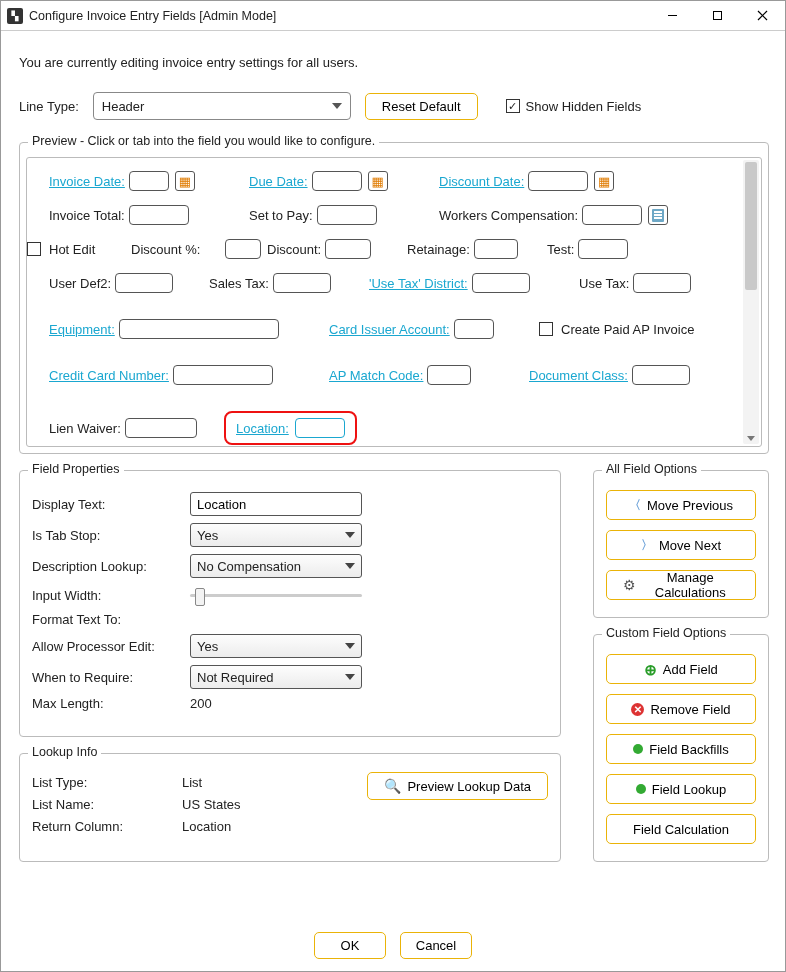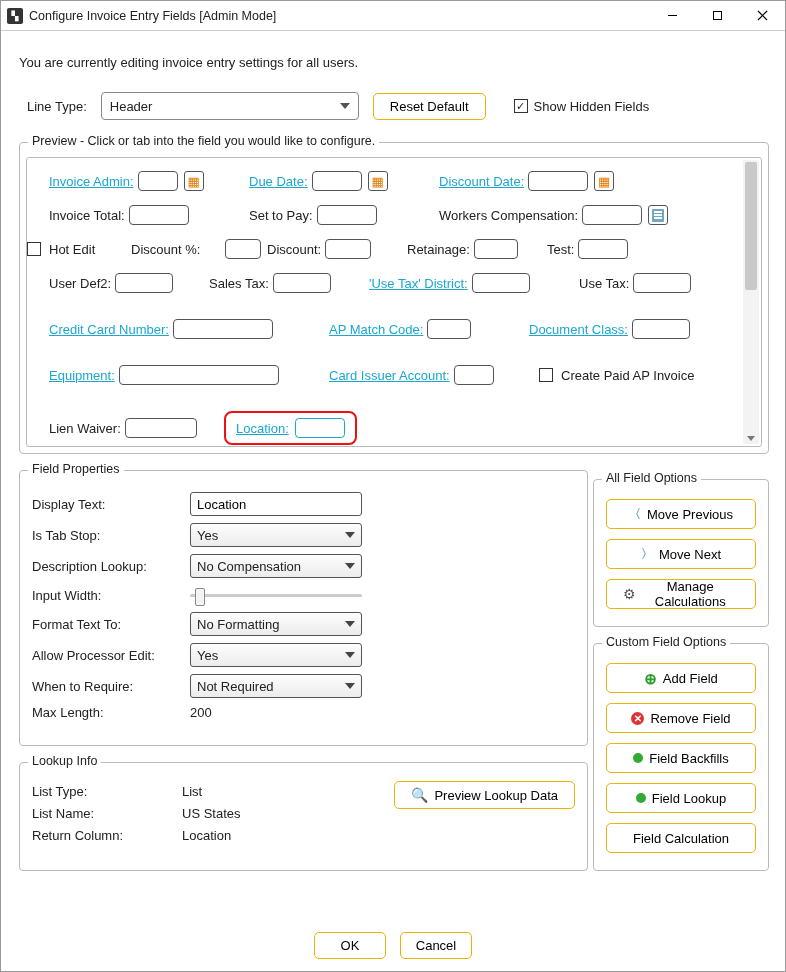--- a/index.html
+++ b/index.html
@@ -39,21 +39,21 @@
     display: inline-flex; align-items: center; justify-content: center;
     font-size: 12px;
   }
   .winbtn svg { width: 11px; height: 11px; }
 
   .content { padding: 14px 16px 0 18px; }
 
   .info-line { margin: 10px 0 22px 0; font-size: 13px; }
 
   .toprow { display: flex; align-items: center; gap: 14px; margin-bottom: 22px; }
-  .toprow label.lbl { font-size: 13px; margin-left: 8px; }
+  .toprow label.lbl { font-size: 13px; }
   .select-lt {
     width: 258px; height: 28px;
     border: 1px solid #888; border-radius: 4px;
     padding: 0 8px;
     display: flex; align-items: center; justify-content: space-between;
     background: #fff;
   }
   .select-lt .caret {
     width: 0; height: 0;
     border-left: 5px solid transparent;
@@ -135,21 +135,21 @@
   .doc-icon .dg::before { content:""; position:absolute; left:2px; right:2px; top:2px; height:2px; background:#fff; box-shadow: 0 3px 0 #fff, 0 6px 0 #fff; }
 
   .highlight-box {
     border: 2.5px solid #e11;
     border-radius: 8px;
     padding: 5px 10px 5px 10px;
     display: inline-flex; align-items: center; gap: 6px;
   }
 
   
-  .lower { display: flex; gap: 5px; align-items: flex-end; }
+  .lower { display: flex; gap: 32px; align-items: center; }
   .leftcol { flex: 1; }
   .rightcol { width: 176px; }
 
   .fprop-row { display: flex; align-items: center; margin: 7px 0; }
   .fprop-row .flabel { width: 158px; font-size: 13px; }
   .txt-input {
     width: 172px; height: 24px; border: 1px solid #555; border-radius: 3px;
     padding: 0 6px; font-size: 13px; background:#fff;
   }
   .dd {
@@ -231,21 +231,21 @@
     <div class="preview-scroll">
       <div class="vsb">
         <div class="thumb"></div>
         <div class="down"></div>
       </div>
 
       <div class="preview-inner">
 
         <div class="prow" style="gap:0;">
           <span class="pf" style="width:200px;">
-            <span class="plabel plink">Invoice Admin:</span>
+            <span class="plabel plink">Invoice Date:</span>
             <span class="pinput" style="width:40px;"></span>
             <span class="cal-icon">
                 <span class="calglyph">▦</span>
               </span>
           </span>
           <span class="pf" style="width:190px;">
             <span class="plabel plink">Due Date:</span>
             <span class="pinput" style="width:50px;"></span>
             <span class="cal-icon">
                 <span class="calglyph">▦</span>
@@ -315,45 +315,45 @@
             <span class="pinput" style="width:58px;"></span>
           </span>
           <span class="pf">
             <span class="plabel">Use Tax:</span>
             <span class="pinput" style="width:58px;"></span>
           </span>
         </div>
 
         <div class="prow" style="gap:0; margin-top:26px;">
           <span class="pf" style="width:280px;">
+            <span class="plabel plink">Equipment:</span>
+            <span class="pinput" style="width:160px;"></span>
+          </span>
+          <span class="pf" style="width:210px;">
+            <span class="plabel plink">Card Issuer Account:</span>
+            <span class="pinput" style="width:40px;"></span>
+          </span>
+          <span class="pf">
+            <span class="chkbox"></span>
+            <span class="plabel" style="margin-left:4px;">Create Paid AP Invoice</span>
+          </span>
+        </div>
+
+        <div class="prow" style="gap:0; margin-top:26px;">
+          <span class="pf" style="width:280px;">
             <span class="plabel plink">Credit Card Number:</span>
             <span class="pinput" style="width:100px;"></span>
           </span>
           <span class="pf" style="width:200px;">
             <span class="plabel plink">AP Match Code:</span>
             <span class="pinput" style="width:44px;"></span>
           </span>
           <span class="pf">
             <span class="plabel plink">Document Class:</span>
             <span class="pinput" style="width:58px;"></span>
-          </span>
-        </div>
-
-        <div class="prow" style="gap:0; margin-top:26px;">
-          <span class="pf" style="width:280px;">
-            <span class="plabel plink">Equipment:</span>
-            <span class="pinput" style="width:160px;"></span>
-          </span>
-          <span class="pf" style="width:210px;">
-            <span class="plabel plink">Card Issuer Account:</span>
-            <span class="pinput" style="width:40px;"></span>
-          </span>
-          <span class="pf">
-            <span class="chkbox"></span>
-            <span class="plabel" style="margin-left:4px;">Create Paid AP Invoice</span>
           </span>
         </div>
 
         <div class="prow" style="gap:0; margin-top:26px;">
           <span class="pf" style="width:175px;">
             <span class="plabel">Lien Waiver:</span>
             <span class="pinput" style="width:72px;"></span>
           </span>
           <span class="highlight-box">
             <span class="plabel plink">Location:</span>
@@ -391,24 +391,20 @@
         </div>
         <div class="fprop-row">
           <span class="flabel">Input Width:</span>
           <div class="slider-wrap">
             <div class="slider-track"></div>
             <div class="slider-thumb"></div>
           </div>
         </div>
         <div class="fprop-row">
           <span class="flabel">Format Text To:</span>
-          <div class="dd">
-            <span>No Formatting</span>
-            <span class="caret"></span>
-          </div>
         </div>
         <div class="fprop-row">
           <span class="flabel">Allow Processor Edit:</span>
           <div class="dd">
             <span>Yes</span>
             <span class="caret"></span>
           </div>
         </div>
         <div class="fprop-row">
           <span class="flabel">When to Require:</span>

